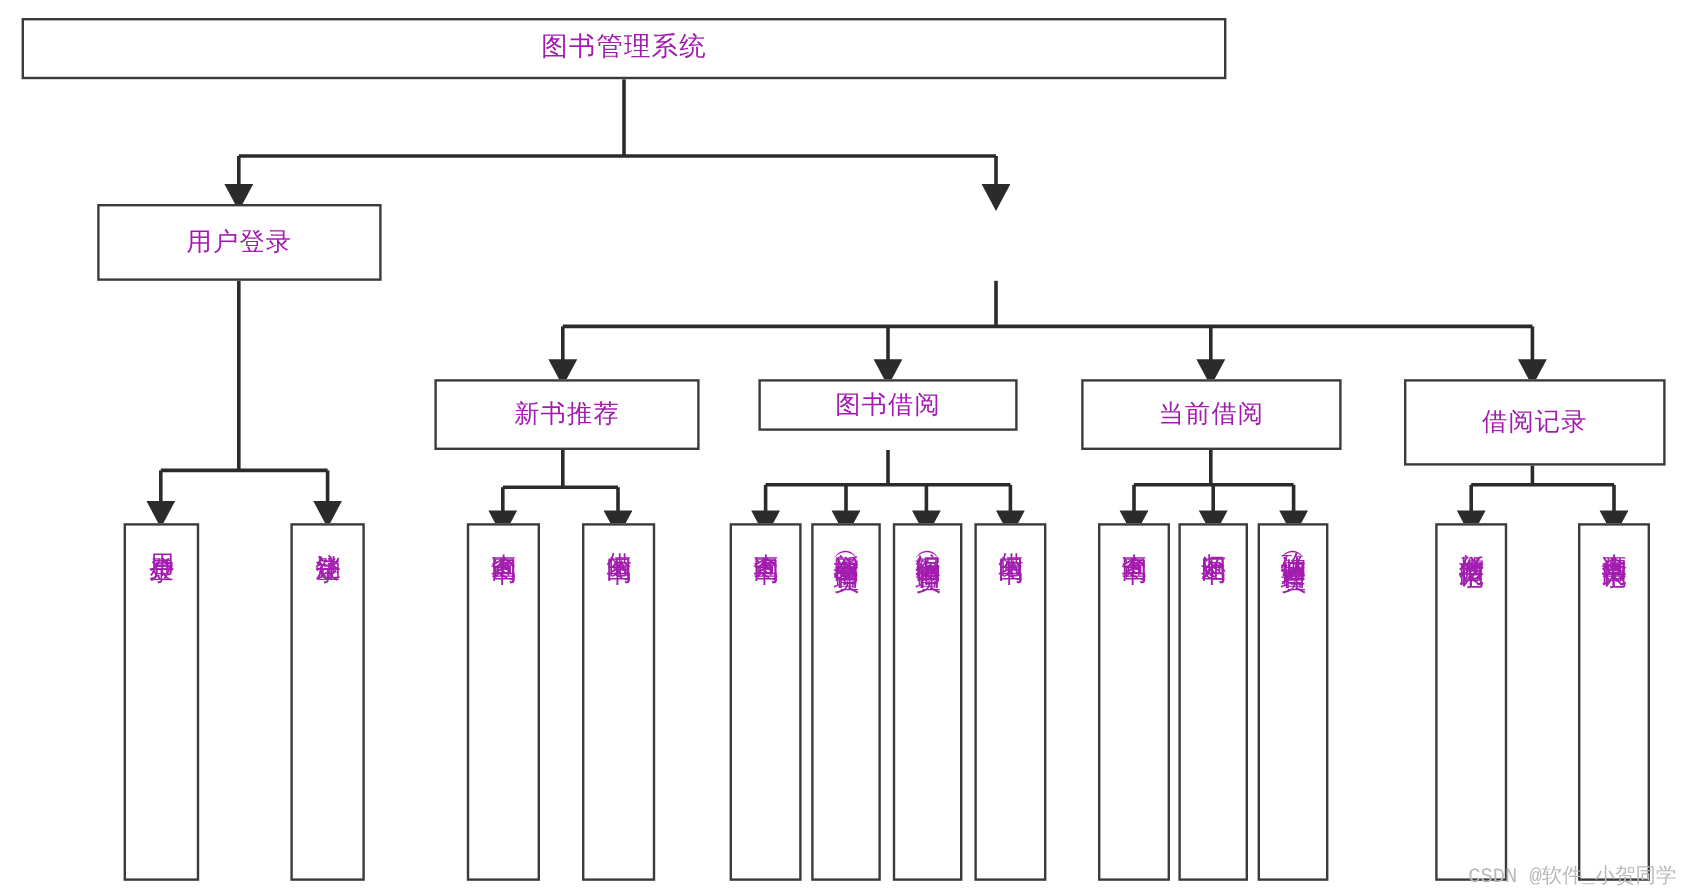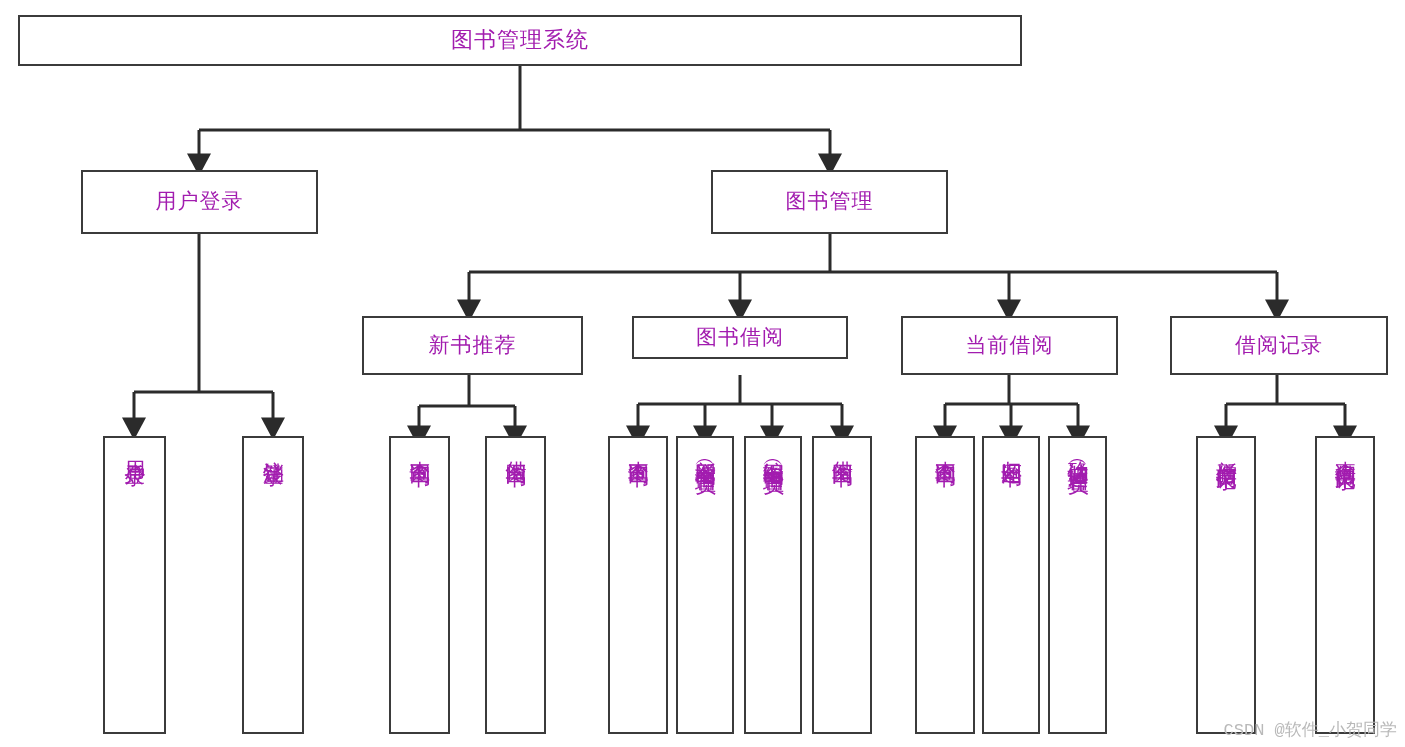--- a/index.html
+++ b/index.html
@@ -123,37 +123,34 @@
   </svg>
 
   <div class="node horiz root" style="left:18px;top:15px;width:1004px;height:51px;">
     <span>图书管理系统</span>
   </div>
 
   <div class="node horiz" style="left:81px;top:170px;width:237px;height:64px;">
     <span>用户登录</span>
   </div>
 
-  <div class="node horiz" style="left:711px;top:170px;width:237px;height:64px;">
-    <span>图书管理</span>
-  </div>
 
   <div class="node horiz" style="left:362px;top:316px;width:221px;height:59px;">
     <span>新书推荐</span>
   </div>
 
   <div class="node horiz" style="left:632px;top:316px;width:216px;height:43px;">
     <span>图书借阅</span>
   </div>
 
   <div class="node horiz" style="left:901px;top:316px;width:217px;height:59px;">
     <span>当前借阅</span>
   </div>
 
-  <div class="node horiz" style="left:1170px;top:316px;width:218px;height:59px;">
+  <div class="node horiz" style="left:1170px;top:316px;width:218px;height:72px;">
     <span>借阅记录</span>
   </div>
 
   <div class="node vert" style="left:103px;top:436px;width:63px;height:298px;">
     <span class="vtxt">用户登录</span>
   </div>
 
   <div class="node vert" style="left:242px;top:436px;width:62px;height:298px;">
     <span class="vtxt">注销登录</span>
   </div>

